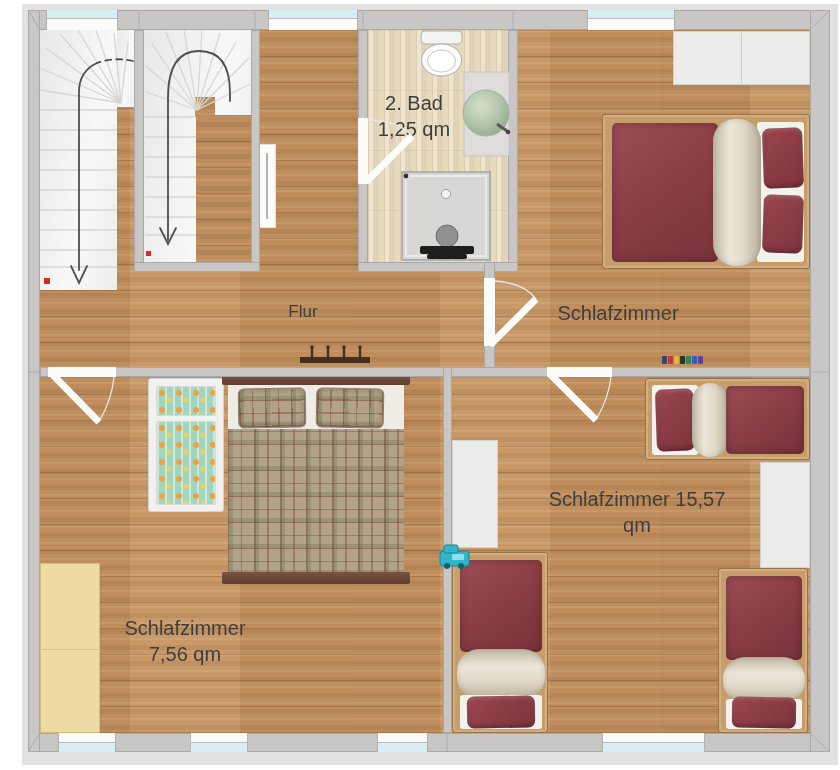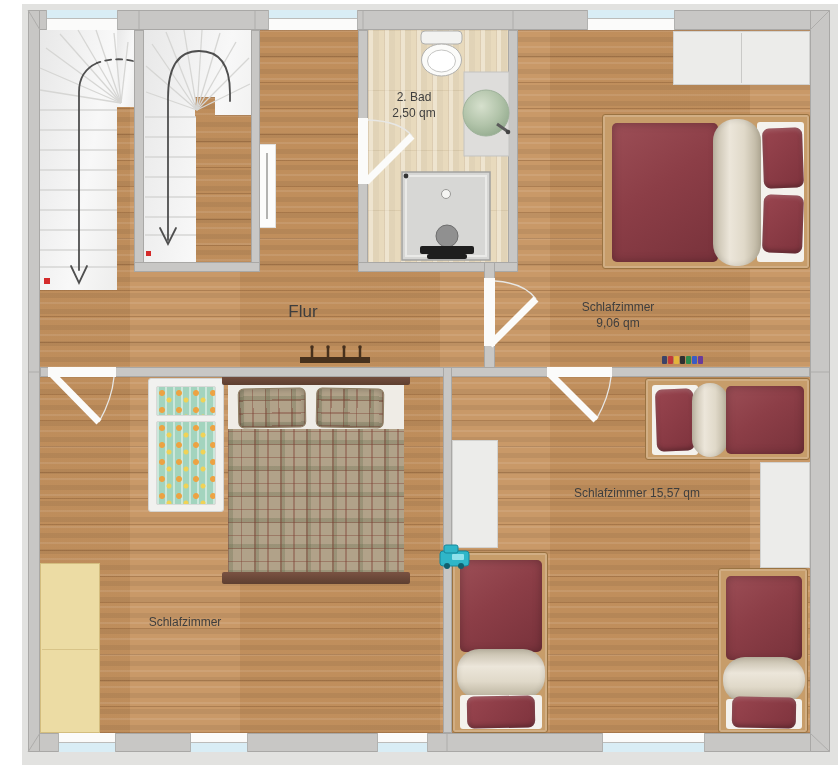--- a/index.html
+++ b/index.html
@@ -47,21 +47,21 @@
     radial-gradient(circle at 5px 6px, rgba(240,160,60,0.95) 2.5px, transparent 3.5px),
     radial-gradient(circle at 12px 13px, rgba(245,210,80,0.95) 2px, transparent 3px),
     repeating-linear-gradient(90deg, rgba(255,255,255,0.45) 0 2px, rgba(0,0,0,0) 2px 8px);
     background-size:17px 17px,17px 17px,auto;border:1px solid #d9d9d7;border-radius:2px;}
   .wardrobe-light{background:#ececea;border:1px solid #d2d2d0;}
   .wardrobe-beige{background:#ecdca4;border:1px solid #d3bd7e;}
   .seam-v{position:absolute;top:1px;bottom:1px;width:1px;background:#c9c9c7;}
   .seam-h{position:absolute;left:1px;right:1px;height:1px;background:#d8c488;}
   .headboard{background:linear-gradient(180deg,#7a5242,#5e3f30);border-radius:2px;}
   
-  .room-label{position:absolute;font-size:12px;line-height:1.32;color:#3e3e3e;text-align:center;z-index:40;}
+  .room-label{position:absolute;font-size:20px;line-height:1.32;color:#3e3e3e;text-align:center;z-index:40;}
   .room-label.big{font-size:17px;}
   .z10{z-index:10}.z15{z-index:15}.z20{z-index:20}.z30{z-index:30}.z36{z-index:36}
   #lines{position:absolute;left:0;top:0;z-index:45;pointer-events:none;}
 </style>
 </head>
 <body>
 
 <div id="plan">
 
   <div class="abs floor-oak z10" style="left:40px;top:30px;width:770px;height:703px;"></div>
@@ -157,34 +157,34 @@
   <div class="abs win-top z36" style="left:46px;top:10px;width:72px;height:20px;"></div>
   <div class="abs win-top z36" style="left:268px;top:10px;width:90px;height:20px;"></div>
   <div class="abs win-top z36" style="left:587px;top:10px;width:88px;height:20px;"></div>
   <div class="abs win-bottom z36" style="left:58px;top:733px;width:58px;height:19px;"></div>
   <div class="abs win-bottom z36" style="left:190px;top:733px;width:58px;height:19px;"></div>
   <div class="abs win-bottom z36" style="left:377px;top:733px;width:51px;height:19px;"></div>
   <div class="abs win-bottom z36" style="left:602px;top:733px;width:103px;height:19px;"></div>
 
   <div class="room-label" style="left:354px;top:90px;width:120px;">
     <div>2. Bad</div>
-    <div>2,50 qm</div>
+    <div>1,25 qm</div>
   </div>
   <div class="room-label big" style="left:273px;top:301px;width:60px;">
     <div>Flur</div>
   </div>
   <div class="room-label" style="left:548px;top:300px;width:140px;">
     <div>Schlafzimmer</div>
-    <div>9,06 qm</div>
   </div>
   <div class="room-label" style="left:532px;top:486px;width:210px;">
     <div>Schlafzimmer 15,57 qm</div>
   </div>
   <div class="room-label" style="left:115px;top:615px;width:140px;">
     <div>Schlafzimmer</div>
+    <div>7,56 qm</div>
   </div>
 
   <svg id="lines" width="840" height="770" viewBox="0 0 840 770">
     <defs>
       <radialGradient id="sinkGrad" cx="40%" cy="35%" r="75%">
         <stop offset="0%" stop-color="#d6e0cd"></stop>
           <stop offset="55%" stop-color="#b2c4aa"></stop>
           <stop offset="100%" stop-color="#8fa78a"></stop>
       </radialGradient>
     </defs>

